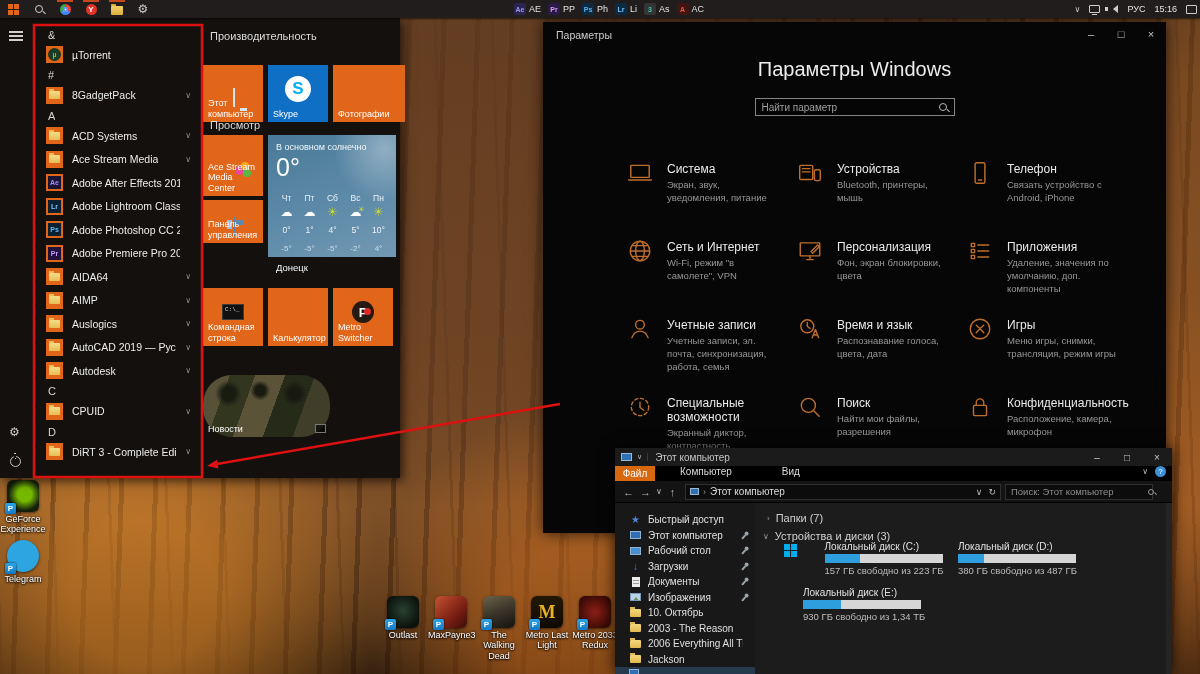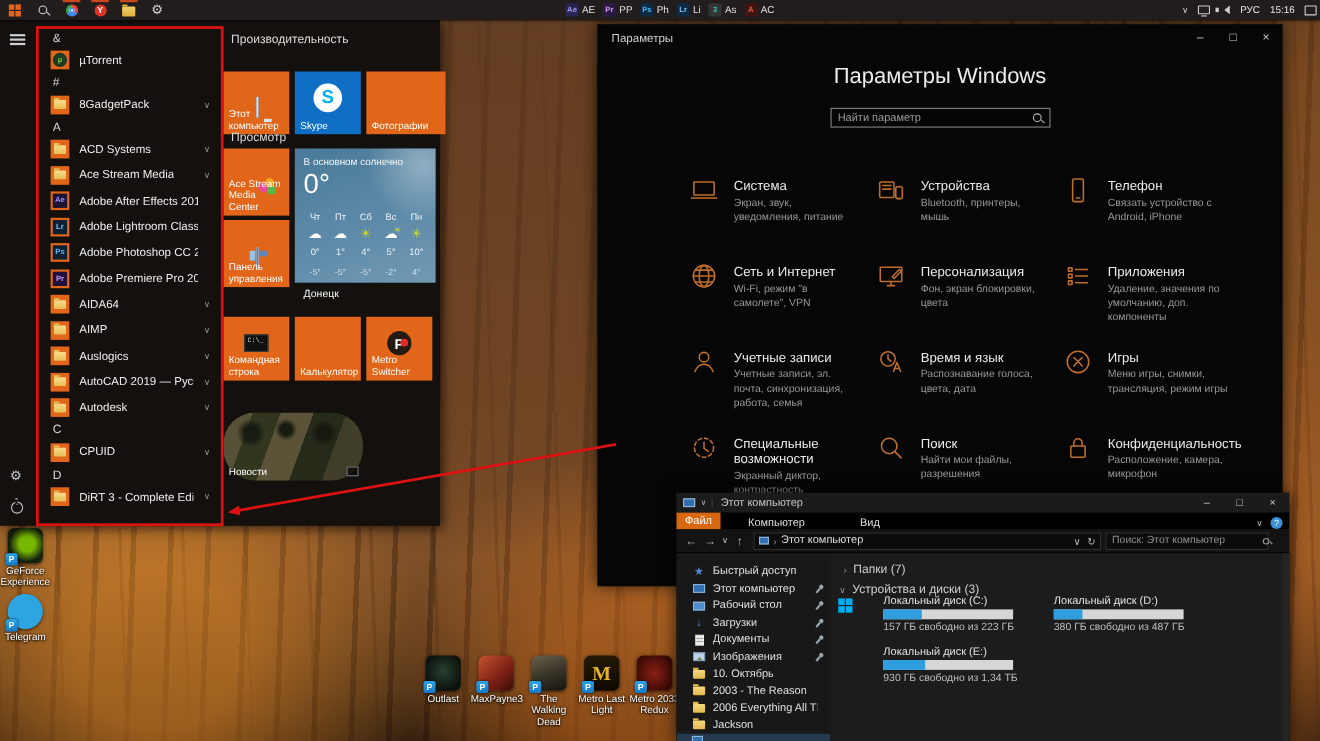--- a/index.html
+++ b/index.html
@@ -134,21 +134,21 @@
   .s-cicon svg{width:26px;height:26px;}
   .s-ctitle{font-size:12px;color:#eaeaea;margin:2px 0 3px;}
   .s-cdesc{font-size:9.5px;color:#979797;line-height:1.35;}
   
   .explorer{position:absolute;left:615px;top:448px;width:557px;height:226px;background:#161616;z-index:20;box-shadow:0 0 14px rgba(0,0,0,.8);}
   .e-titlebar{height:18px;background:#1b1b1b;display:flex;align-items:center;}
   .e-appico{width:11px;height:8px;background:#2f6fb4;border:1px solid #9cb8d2;margin:0 5px 0 6px;}
   .qat{font-size:7px;color:#bbb;border-right:1px solid #3a3a3a;padding-right:5px;}
   .e-title{font-size:10px;color:#c5c5c5;margin-left:7px;}
   .e-titlebar .wc{height:18px;font-size:10px;}
-  .ribbon{height:15px;background:#000;display:flex;align-items:flex-end;}
+  .ribbon{height:15px;background:#000;display:flex;align-items:flex-start;}
   .rtab-file{width:40px;height:15px;background:#d8680f;color:#fff;font-size:10px;display:flex;align-items:center;justify-content:center;}
   .rtab{padding:0 25px;font-size:10px;color:#dcdcdc;}
   .r-right{margin-left:auto;display:flex;align-items:center;gap:7px;margin-right:6px;}
   .r-chev{font-size:8px;color:#bbb;}
   .helpico{width:11px;height:11px;border-radius:50%;background:#3a8fd8;color:#fff;font-size:8px;display:flex;align-items:center;justify-content:center;}
   .addrbar{height:22px;background:#131313;display:flex;align-items:center;padding:0 5px;border-bottom:1px solid #000;}
   .nav-ic{width:17px;text-align:center;font-size:11px;color:#b9b9b9;flex:none;}
   .nav-ic.small{font-size:8px;width:10px;}
   .crumbbox{width:316px;height:16px;background:#0c0c0c;border:1px solid #2f2f2f;display:flex;align-items:center;margin:0 4px;padding:0 4px;font-size:10px;color:#ddd;}
   .crumb-ico{width:9px;height:7px;background:#2f6fb4;border:1px solid #9cb8d2;margin-right:4px;flex:none;}
@@ -462,21 +462,21 @@
             </div>
             <div class="w-col w-sun">
               <span class="w-day">Пн</span>
               <span class="wi"></span>
               <span class="w-hi">10°</span><br>
               <span class="w-lo">4°</span>
             </div>
         </div>
         <div class="w-city">Донецк</div>
       </div>
-      <div class="tile" style="left:3px;top:182px;width:60px;height:61px;">
+      <div class="tile" style="left:3px;top:182px;width:60px;height:43px;">
         <span class="t-icon cpanel-ic"></span>
         <span class="tile-label">Панель управления</span>
       </div>
       <div class="tile" style="left:3px;top:270px;width:60px;height:58px;">
         <span class="t-icon cmd-ic">C:\_</span>
         <span class="tile-label">Командная строка</span>
       </div>
       <div class="tile" style="left:68px;top:270px;width:60px;height:58px;">
         <span class="t-icon calc-ic"></span>
         <span class="tile-label">Калькулятор</span>
@@ -754,21 +754,21 @@
       <div class="e-main">
         <div class="grp-hdr" style="left:12px;top:9px;">
           <span class="grp-chev">›</span>
           <span>Папки (7)</span>
         </div>
         <div class="grp-hdr" style="left:8px;top:27px;">
           <span class="grp-chev">∨</span>
           <span>Устройства и диски (3)</span>
         </div>
         <div id="drives">
-          <div class="drive" style="left: 8px; top: 38px;">
+          <div class="drive" style="left: 20px; top: 38px; justify-content: center;">
               <span class="drv-icon-wrap">
                 <span class="drv-icon"><span class="winflag">
                     <i></i>
                     <i></i>
                     <i></i>
                     <i></i>
                   </span></span>
               </span>
               <span class="drv-text">
                 <div class="drv-name">Локальный диск (C:)</div>

